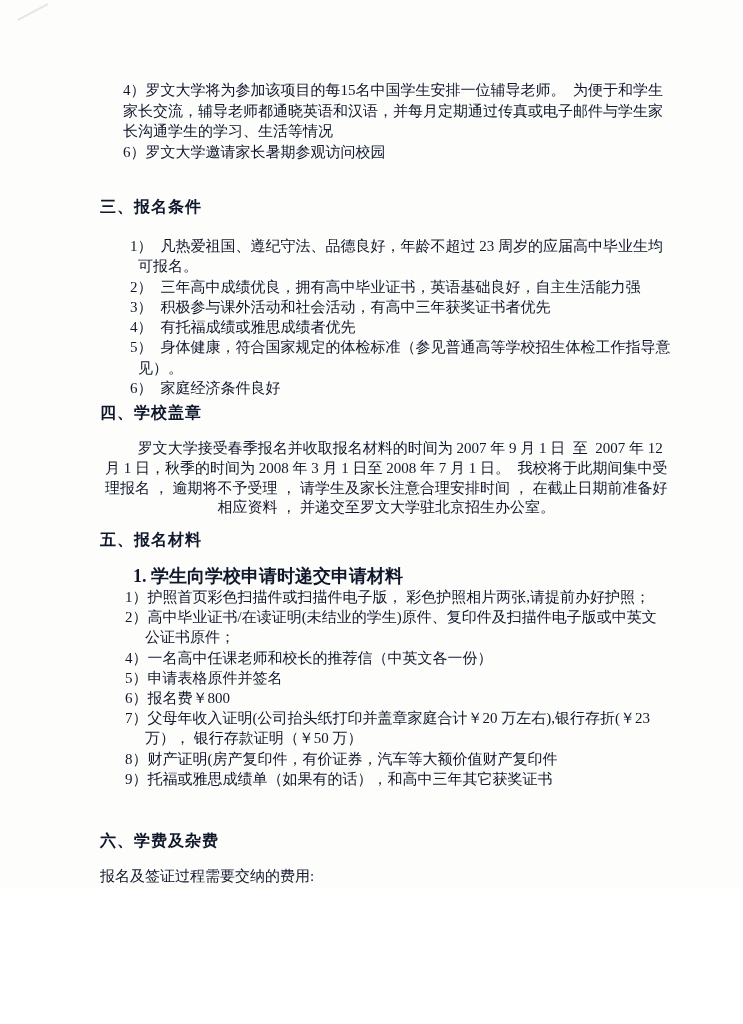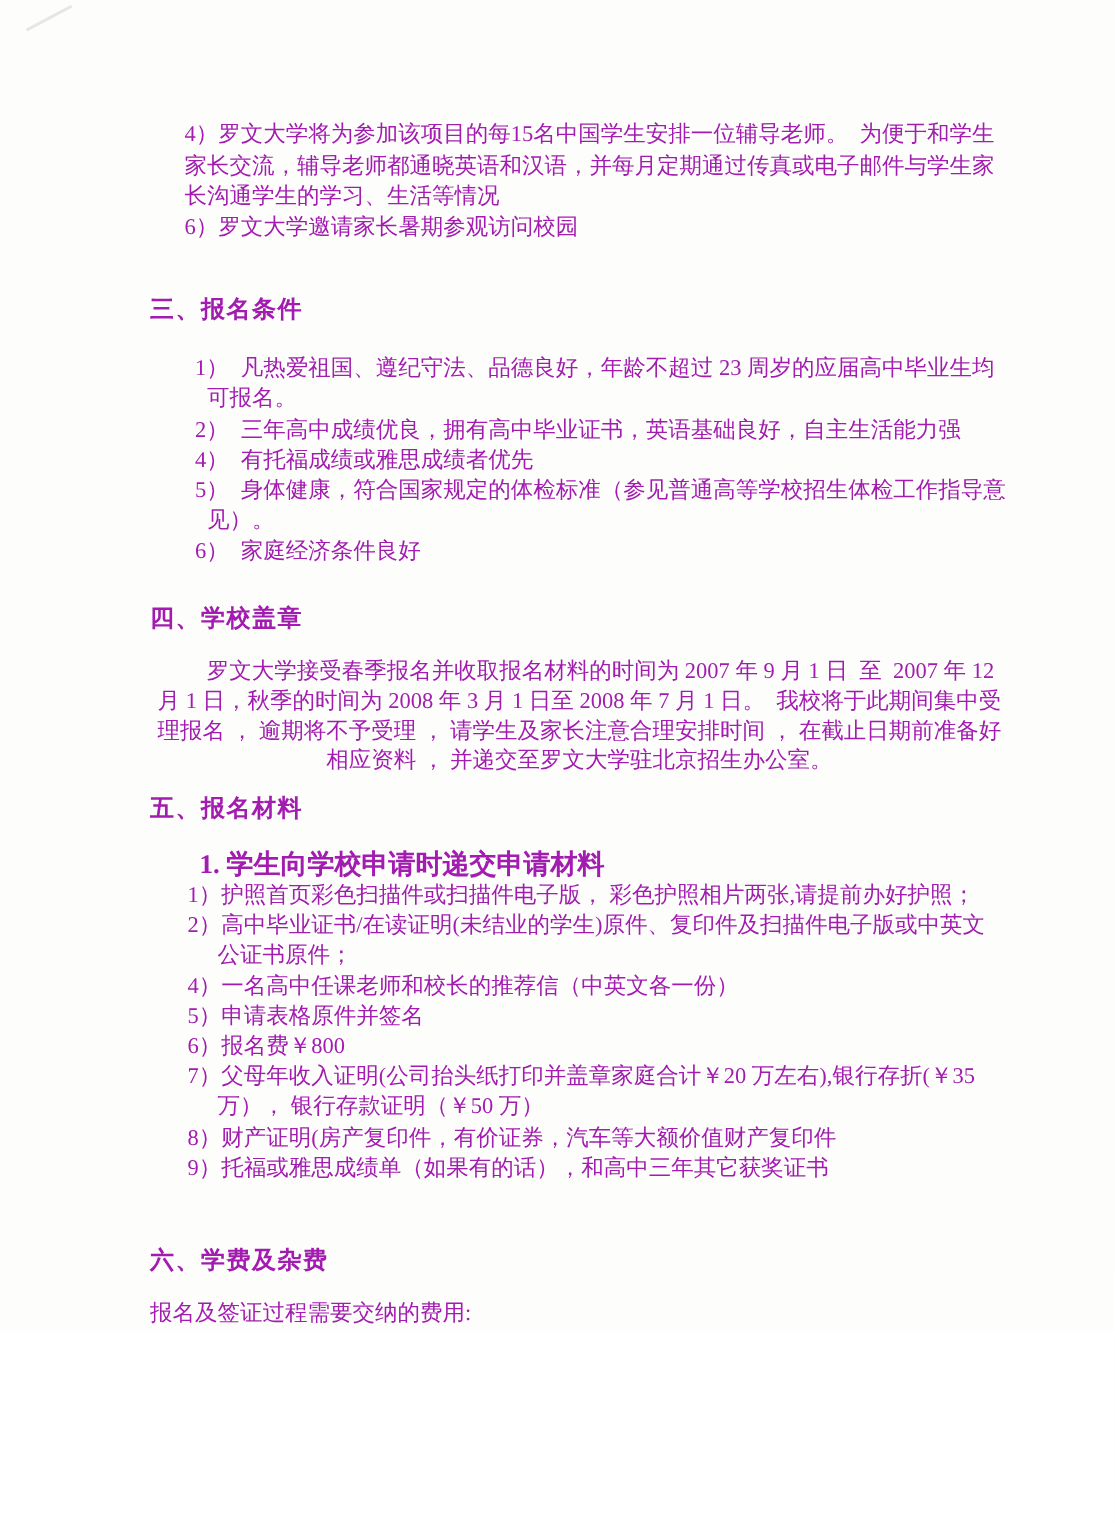--- a/index.html
+++ b/index.html
@@ -1,21 +1,21 @@
 <!DOCTYPE html>
 <html><head>
 <meta charset="utf-8">
 <style>
   * { margin:0; padding:0; box-sizing:border-box; }
   html,body { background:#ffffff; }
   .page {
     position:relative; width:743px; height:888px;
     background:#fdfdfc; overflow:hidden;
     font-family:"Liberation Serif","DejaVu Serif",serif;
-    color:#a21caf;
+    color:#0f172a;
   }
   .blk { position:absolute; font-size:15px; line-height:20.5px; }
   .li { white-space:pre; }
   .sec-h { position:absolute; font-weight:bold; font-size:16px; letter-spacing:1px; line-height:20px; }
   .subhead { position:absolute; font-weight:bold; font-size:18px; line-height:20px; white-space:pre; }
 
   
   .sec3 { line-height:20.3px; }
   .sec3 .li { padding-left:8px; text-indent:-8px; }
   .sec3 .num { margin-right:8px; }
@@ -54,20 +54,21 @@
 家长交流，辅导老师都通晓英语和汉语，并每月定期通过传真或电子邮件与学生家
 长沟通学生的学习、生活等情况</span></div>
     <div class="li"><span class="num">6）</span><span>罗文大学邀请家长暑期参观访问校园</span></div>
   </div>
 
   <div class="sec-h" style="left:100px; top:197px;">三、报名条件</div>
   <div class="blk sec3" style="left:130px; top:236px;">
     <div class="li"><span class="num">1）</span><span>凡热爱祖国、遵纪守法、品德良好，年龄不超过 23 周岁的应届高中毕业生均
 可报名。</span></div>
     <div class="li"><span class="num">2）</span><span>三年高中成绩优良，拥有高中毕业证书，英语基础良好，自主生活能力强</span></div>
+    <div class="li"><span class="num">3）</span><span>积极参与课外活动和社会活动，有高中三年获奖证书者优先</span></div>
     <div class="li"><span class="num">4）</span><span>有托福成绩或雅思成绩者优先</span></div>
     <div class="li"><span class="num">5）</span><span>身体健康，符合国家规定的体检标准（参见普通高等学校招生体检工作指导意
 见）。</span></div>
     <div class="li"><span class="num">6）</span><span>家庭经济条件良好</span></div>
   </div>
 
   <div class="sec-h" style="left:100px; top:403px;">四、学校盖章</div>
   <div class="blk para" style="left:105px; top:439px;text-align:center;">罗文大学接受春季报名并收取报名材料的时间为 2007 年 9 月 1 日  至  2007 年 12
 月 1 日，秋季的时间为 2008 年 3 月 1 日至 2008 年 7 月 1 日。  我校将于此期间集中受
 理报名 ， 逾期将不予受理 ， 请学生及家长注意合理安排时间 ， 在截止日期前准备好
@@ -75,21 +76,21 @@
 
   <div class="sec-h" style="left:100px; top:530px;">五、报名材料</div>
   <div class="subhead" style="left:133px; top:566px;">1. 学生向学校申请时递交申请材料</div>
   <div class="blk sec5" style="left:125px; top:587px;">
     <div class="li"><span class="num">1）</span><span>护照首页彩色扫描件或扫描件电子版， 彩色护照相片两张,请提前办好护照；</span></div>
     <div class="li"><span class="num">2）</span><span>高中毕业证书/在读证明(未结业的学生)原件、复印件及扫描件电子版或中英文
 公证书原件；</span></div>
     <div class="li"><span class="num">4）</span><span>一名高中任课老师和校长的推荐信（中英文各一份）</span></div>
     <div class="li"><span class="num">5）</span><span>申请表格原件并签名</span></div>
     <div class="li"><span class="num">6）</span><span>报名费￥800</span></div>
-    <div class="li"><span class="num">7）</span><span>父母年收入证明(公司抬头纸打印并盖章家庭合计￥20 万左右),银行存折(￥35
+    <div class="li"><span class="num">7）</span><span>父母年收入证明(公司抬头纸打印并盖章家庭合计￥20 万左右),银行存折(￥23
 万）， 银行存款证明（￥50 万）</span></div>
     <div class="li"><span class="num">8）</span><span>财产证明(房产复印件，有价证券，汽车等大额价值财产复印件</span></div>
     <div class="li"><span class="num">9）</span><span>托福或雅思成绩单（如果有的话），和高中三年其它获奖证书</span></div>
   </div>
 
   <div class="sec-h" style="left:100px; top:831px;">六、学费及杂费</div>
   <div class="blk" style="left:100px; top:866px;">报名及签证过程需要交纳的费用:</div>
 
   <div class="table-smudge"></div>
   <div class="fee-table">

